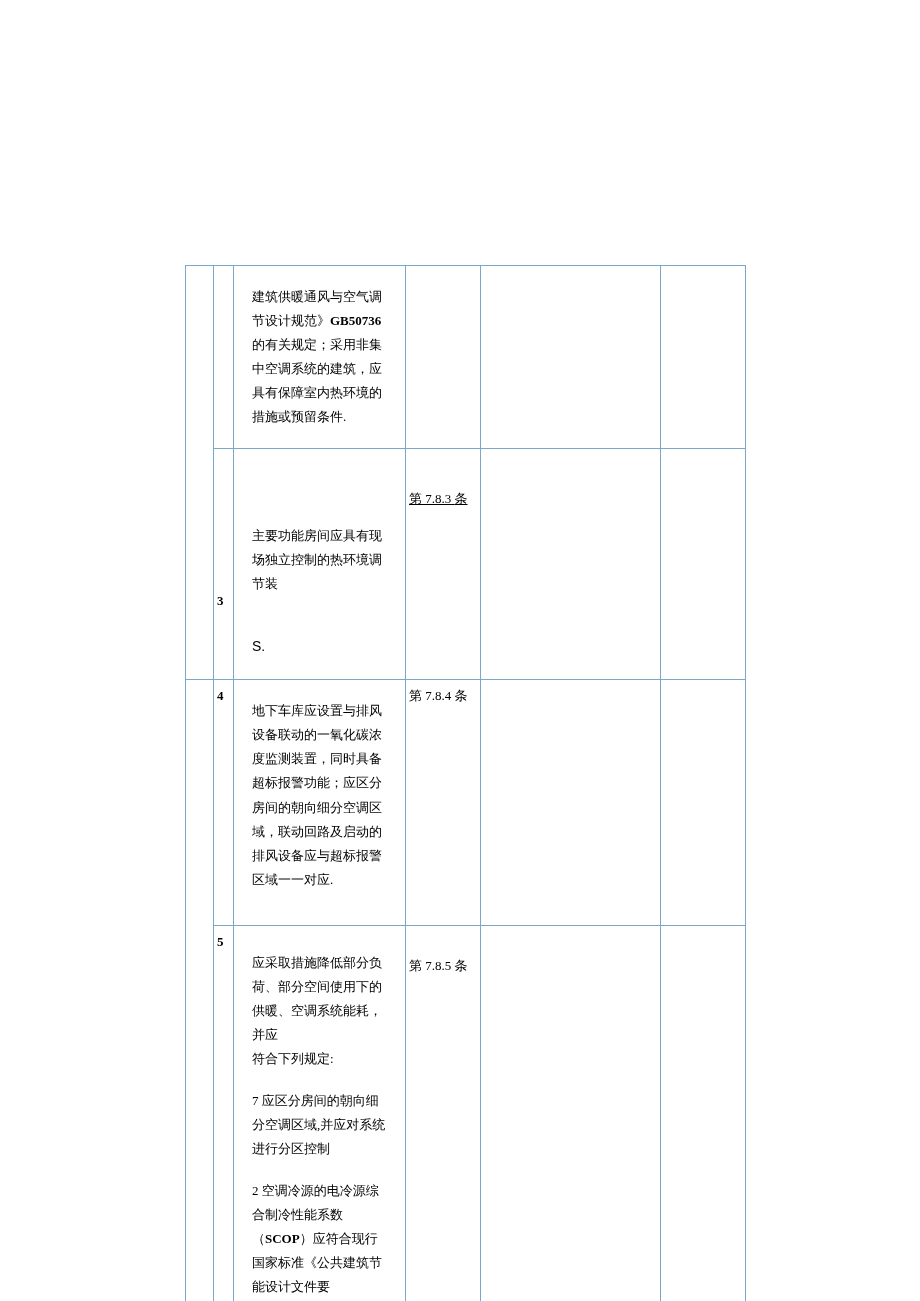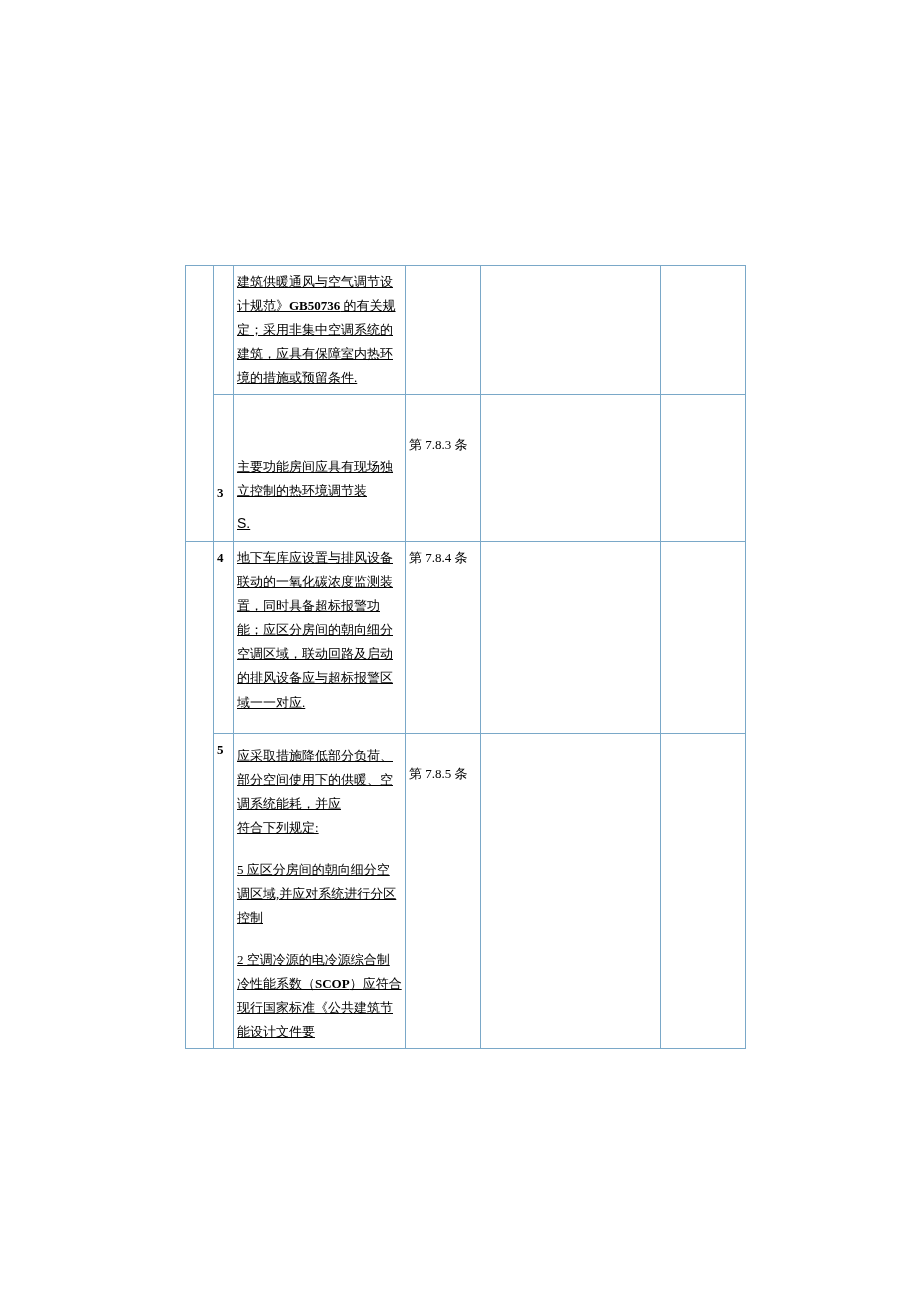--- a/index.html
+++ b/index.html
@@ -39,39 +39,39 @@
     .col-content { width: 172px; }
     .col-ref { width: 75px; }
     .col-wide { width: 180px; }
     .col-last { width: 85px; }
     .num-cell {
       font-weight: bold;
       font-family: "Times New Roman", serif;
       padding-top: 4px;
     }
     .content-cell p {
-      margin: 0;
-      text-decoration: underline;
+      margin: 15px;
     }
     .ref-cell {
       font-family: "Times New Roman", serif;
       white-space: nowrap;
     }
     .ref-cell .cn {
       font-family: "SimSun", serif;
     }
     .bold-inline {
       font-weight: bold;
       font-family: "Times New Roman", serif;
     }
     .row3-top .content-cell {
       padding-top: 60px;
     }
     .row3-top .ref-cell {
       padding-top: 38px;
+      text-decoration: underline;
     }
     .row3-bottom td {
       border-top: none;
     }
     .row3-top td.no-bottom {
       border-bottom: none;
     }
     .s-line {
       font-family: Arial, sans-serif;
       font-size: 14px;
@@ -134,21 +134,21 @@
         </td>
         <td class="ref-cell"><span class="cn">第</span> 7.8.4 <span class="cn">条</span></td>
         <td></td>
         <td></td>
       </tr>
 
       <tr>
         <td class="num-cell">5</td>
         <td class="content-cell">
           <p style="padding-top:6px;">应采取措施降低部分负荷、部分空间使用下的供暖、空调系统能耗，并应<br>符合下列规定:</p>
-          <p style="margin-top:18px;">5 应区分房间的朝向细分空调区域,并应对系统进行分区控制</p>
+          <p style="margin-top:18px;">7 应区分房间的朝向细分空调区域,并应对系统进行分区控制</p>
           <p style="margin-top:18px;">2 空调冷源的电冷源综合制冷性能系数（<span class="bold-inline">SCOP</span>）应符合现行国家标准《公共建筑节能设计文件要</p>
         </td>
         <td class="ref-cell" style="padding-top:28px;"><span class="cn">第</span> 7.8.5 <span class="cn">条</span></td>
         <td></td>
         <td></td>
       </tr>
     </tbody>
   </table>
 </div>
 

